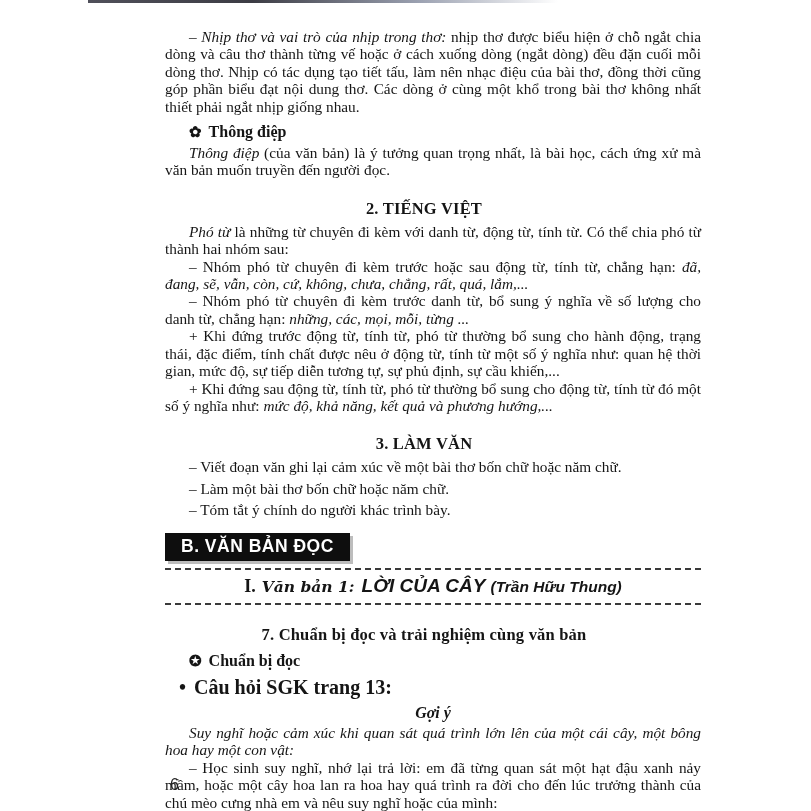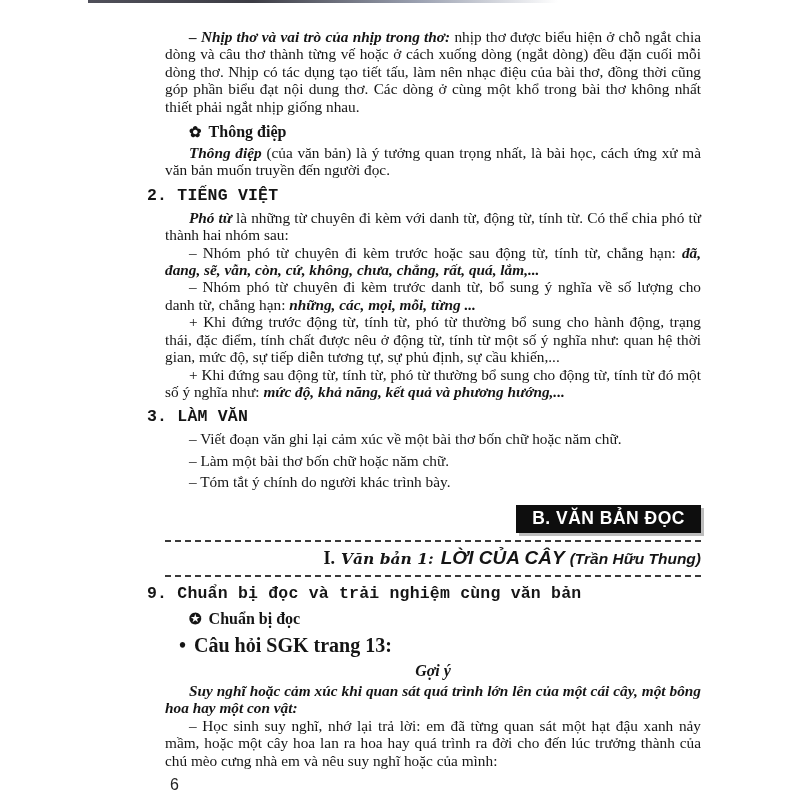--- a/index.html
+++ b/index.html
@@ -26,55 +26,56 @@
     width: 536px;
   }
   .para {
     margin: 0;
     font-size: 15.3px;
     line-height: 17.4px;
     text-align: justify;
     text-indent: 24px;
   }
   .para.spaced { margin: 4px 0; }
-  .it { font-style: italic; font-weight: bold; }
+  .it { font-style: italic; }
   .sec-h {
-    font-family: Liberation Mono, monospace;
+    font-family: Liberation Serif, serif;
     font-weight: bold;
     font-size: 16.5px;
-    margin: 7px 0 4px -18px;
+    margin: 20px 0 4px -18px;
     letter-spacing: 0.2px;
+    text-align: center;
   }
   .flower-h {
     font-weight: bold;
     font-size: 16px;
     margin: 8px 0 3px 24px;
   }
   .flower-h.spaced { margin-top: 7px; margin-bottom: 6px; }
   .flower-h .ic { margin-right: 7px; font-size: 15px; }
   .bullet-h {
     font-weight: bold;
     font-size: 20px;
     margin: 4px 0 4px 14px;
   }
   .bullet-h .ic { margin-right: 8px; }
-  .banner-wrap { text-align: right; margin: 14px 0 7px; text-indent: 0; }
+  .banner-wrap { text-align: left; margin: 14px 0 7px; text-indent: 0; }
   .banner {
     display: inline-block;
     background: #0e0e0e;
     color: #ffffff;
     font-family: "Liberation Sans", sans-serif;
     font-weight: bold;
     font-size: 17.5px;
     padding: 3px 16px 4px;
     letter-spacing: 0.5px;
     box-shadow: 3px 3px 0 #bdbdbd;
   }
   .lesson-title {
-    text-align: right;
+    text-align: center;
     border-top: 2px dashed #3a3a3a;
     border-bottom: 2px dashed #3a3a3a;
     padding: 5px 0 6px;
     margin: 4px 0 6px;
     white-space: nowrap;
   }
   .lesson-title .ln { font-weight: bold; font-size: 18px; margin-right: 6px; }
   .lesson-title .ls {
     font-family: "DejaVu Serif", serif;
     font-style: italic; font-weight: bold;
@@ -120,21 +121,21 @@
       <p class="para"><span>– Nhóm phó từ chuyên đi kèm trước hoặc sau động từ, tính từ, chẳng hạn: </span><span class="it">đã, đang, sẽ, vẫn, còn, cứ, không, chưa, chẳng, rất, quá, lắm,...</span></p>
       <p class="para"><span>– Nhóm phó từ chuyên đi kèm trước danh từ, bổ sung ý nghĩa về số lượng cho danh từ, chẳng hạn: </span><span class="it">những, các, mọi, mỗi, từng ...</span></p>
       <p class="para"><span>+ Khi đứng trước động từ, tính từ, phó từ thường bổ sung cho hành động, trạng thái, đặc điểm, tính chất được nêu ở động từ, tính từ một số ý nghĩa như: quan hệ thời gian, mức độ, sự tiếp diễn tương tự, sự phủ định, sự cầu khiến,...</span></p>
       <p class="para"><span>+ Khi đứng sau động từ, tính từ, phó từ thường bổ sung cho động từ, tính từ đó một số ý nghĩa như: </span><span class="it">mức độ, khả năng, kết quả và phương hướng,...</span></p>
       <h2 class="sec-h">3. LÀM VĂN</h2>
       <p class="para spaced"><span>– Viết đoạn văn ghi lại cảm xúc về một bài thơ bốn chữ hoặc năm chữ.</span></p>
       <p class="para spaced"><span>– Làm một bài thơ bốn chữ hoặc năm chữ.</span></p>
       <p class="para spaced"><span>– Tóm tắt ý chính do người khác trình bày.</span></p>
       <div class="banner-wrap"><div class="banner">B. VĂN BẢN ĐỌC</div></div>
       <div class="lesson-title"><span class="ln">I.</span><span class="ls">Văn bản 1:</span><span class="lt">LỜI CỦA CÂY</span><span class="la">(Trần Hữu Thung)</span></div>
-      <h2 class="sec-h">9. Chuẩn bị đọc và trải nghiệm cùng văn bản</h2>
+      <h2 class="sec-h">7. Chuẩn bị đọc và trải nghiệm cùng văn bản</h2>
       <p class="flower-h spaced"><span class="ic">✪</span><span>Chuẩn bị đọc</span></p>
       <p class="bullet-h"><span class="ic">•</span><span>Câu hỏi SGK trang 13:</span></p>
       <p class="para goiy">Gợi ý</p>
       <p class="para"><span class="it">Suy nghĩ hoặc cảm xúc khi quan sát quá trình lớn lên của một cái cây, một bông hoa hay một con vật:</span></p>
       <p class="para"><span>– Học sinh suy nghĩ, nhớ lại trả lời: em đã từng quan sát một hạt đậu xanh nảy mầm, hoặc một cây hoa lan ra hoa hay quá trình ra đời cho đến lúc trưởng thành của chú mèo cưng nhà em và nêu suy nghĩ hoặc của mình:</span></p>
     </main>
   <div class="page-number">6</div>
 </div>
 
 </body></html>

